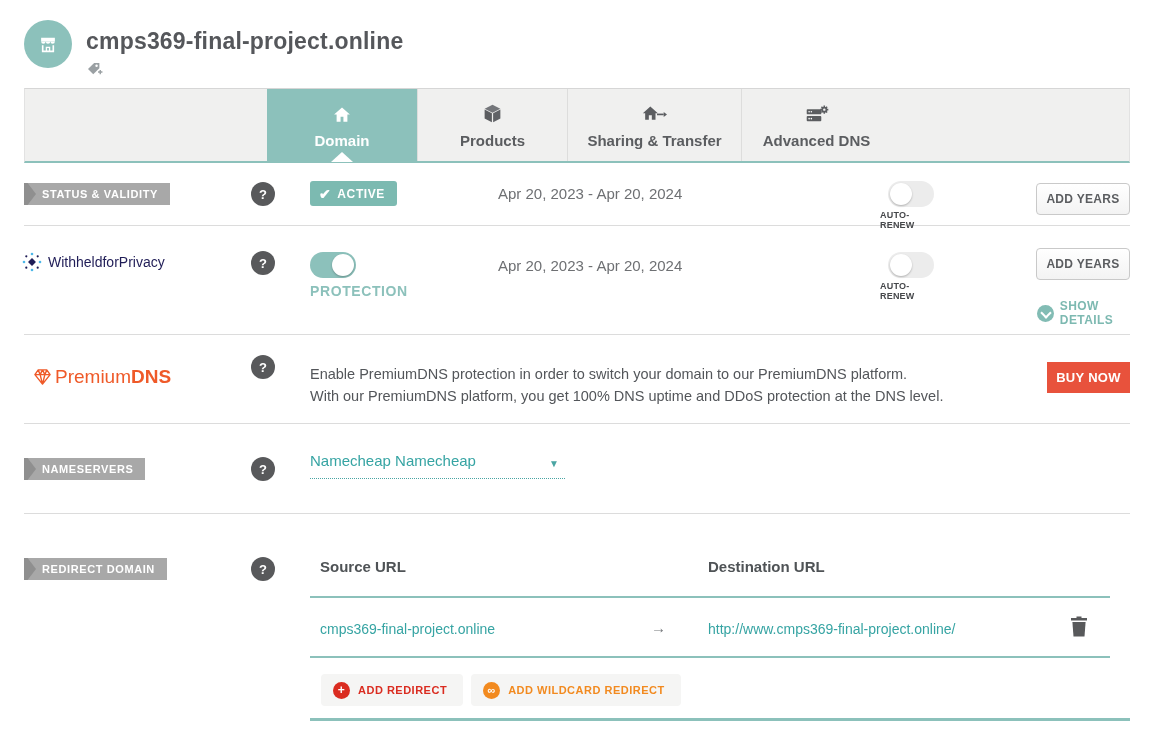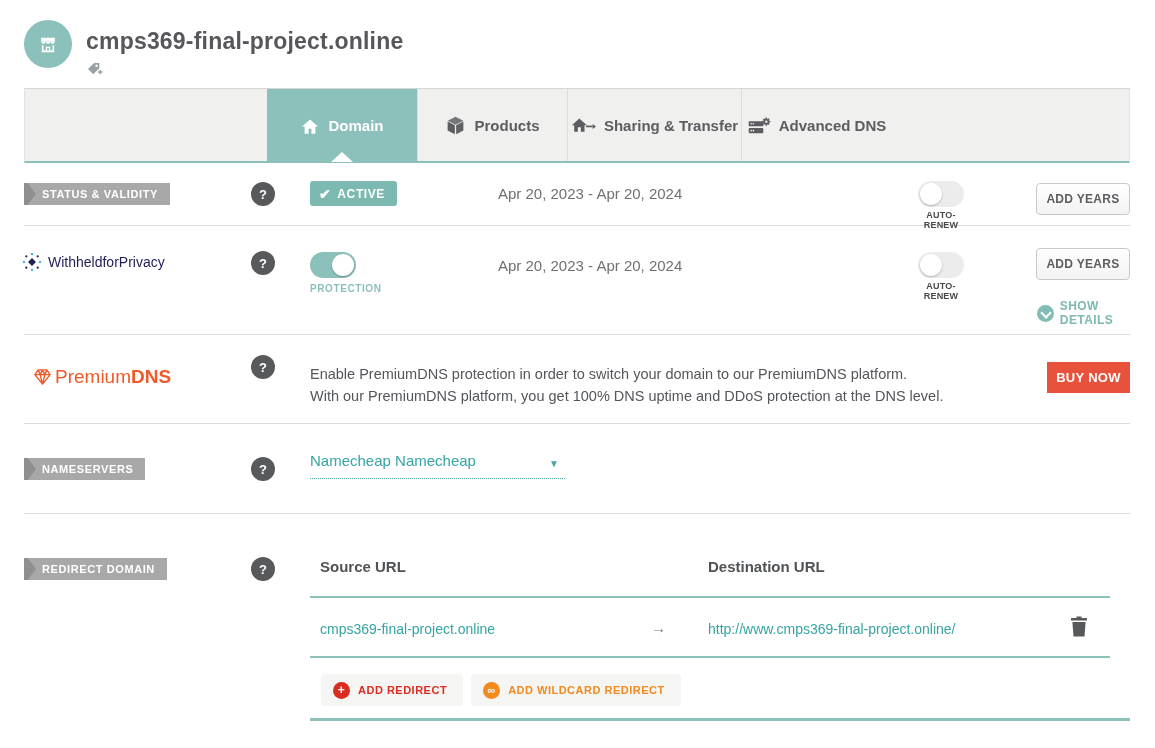--- a/index.html
+++ b/index.html
@@ -13,21 +13,21 @@
             border-radius:50%; background:#8cc1bb; display:flex; align-items:center; justify-content:center; }
   .page-title { position:absolute; left:86px; top:28px; font-size:23px; font-weight:bold;
                 color:#55575b; letter-spacing:0.2px; }
   .tag-add { position:absolute; left:87px; top:62px; width:16px; height:14px; }
 
   
   .tabbar { position:relative; margin:0 25px 0 24px; height:75px; background:#f0f0ef;
             border-top:1px solid #d6d6d6; border-left:1px solid #e2e2e2; border-right:1px solid #e2e2e2;
             border-bottom:2px solid #8cc1bb; display:flex; }
   .tab-spacer-left { width:242px; }
-  .tab { width:150px; display:flex; flex-direction:row; align-items:center; justify-content:center;
+  .tab { width:150px; display:flex; flex-direction:column; align-items:center; justify-content:center;
          gap:8px; border-left:1px solid #dddddc; cursor:pointer; position:relative; }
   .tab.w-lg { width:174px; }
   .tab-label { font-size:15px; font-weight:bold; color:#5b5d60; }
   .tab .ticon { height:22px; display:flex; align-items:flex-end; }
   .tab.active { background:#8cc1bb; border-left:none; }
   .tab.active .tab-label { color:#fff; }
   .tab.active::after { content:""; position:absolute; bottom:-1px; left:50%; margin-left:-11px;
                        border-left:11px solid transparent; border-right:11px solid transparent;
                        border-bottom:10px solid #fff; }
 
@@ -61,36 +61,36 @@
   .daterange { position:absolute; left:498px; top:22px; font-size:15px; color:#6e7073; }
 
   
   .toggle { width:46px; height:26px; border-radius:13px; position:relative; cursor:pointer; display:block; }
   .toggle .knob { position:absolute; top:2px; width:22px; height:22px; border-radius:50%;
                   background:#fff; box-shadow:0 1px 2px rgba(0,0,0,0.25); }
   .toggle.off { background:#ececec; }
   .toggle.off .knob { left:2px; }
   .toggle.on { background:#8cc1bb; }
   .toggle.on .knob { right:2px; }
-  .autorenew { position:absolute; left:910px; width:62px; text-align:center; }
+  .autorenew { position:absolute; left:880px; width:62px; text-align:left; }
   .autorenew .toggle { margin:0 auto; }
   .autorenew .ar-label { display:block; margin-top:3px; font-size:9px; font-weight:bold;
                          color:#46484b; letter-spacing:0.2px; }
 
   .btn-addyears { position:absolute; left:1036px; width:94px; height:32px;
           background:linear-gradient(#ffffff,#f3f3f3); border:1px solid #c9c9c9; border-radius:4px;
           font-family:"Liberation Sans",sans-serif; font-size:12px; font-weight:bold; color:#5b5d60;
           letter-spacing:0.3px; cursor:pointer; }
 
   
   .wfp-logo { position:absolute; left:22px; top:26px; display:flex; align-items:center; gap:6px; }
   .wfp-text { font-size:14px; color:#201d57; }
   .wfp-text .b { font-weight:normal; }
   .protection-block { position:absolute; left:310px; top:26px; width:70px; }
-  .protection-label { display:block; margin-top:5px; font-size:10px; font-weight:bold;
+  .protection-label { display:block; margin-top:5px; font-size:14px; font-weight:bold;
                       color:#8cc1bb; letter-spacing:0.6px; }
   .show-details { position:absolute; left:1037px; top:73px; display:flex; align-items:center; gap:6px;
                   cursor:pointer; }
   .sd-circle { width:17px; height:17px; border-radius:50%; background:#82bcb4; position:relative; }
   .sd-circle::after { content:""; position:absolute; left:5px; top:4px; width:6px; height:6px;
                   border-right:2px solid #fff; border-bottom:2px solid #fff; transform:rotate(45deg); }
   .sd-label { font-size:12px; font-weight:bold; color:#7db9b1; letter-spacing:0.4px; }
 
   
   .pdns-logo { position:absolute; left:33px; top:31px; display:flex; align-items:center; gap:3px; }

